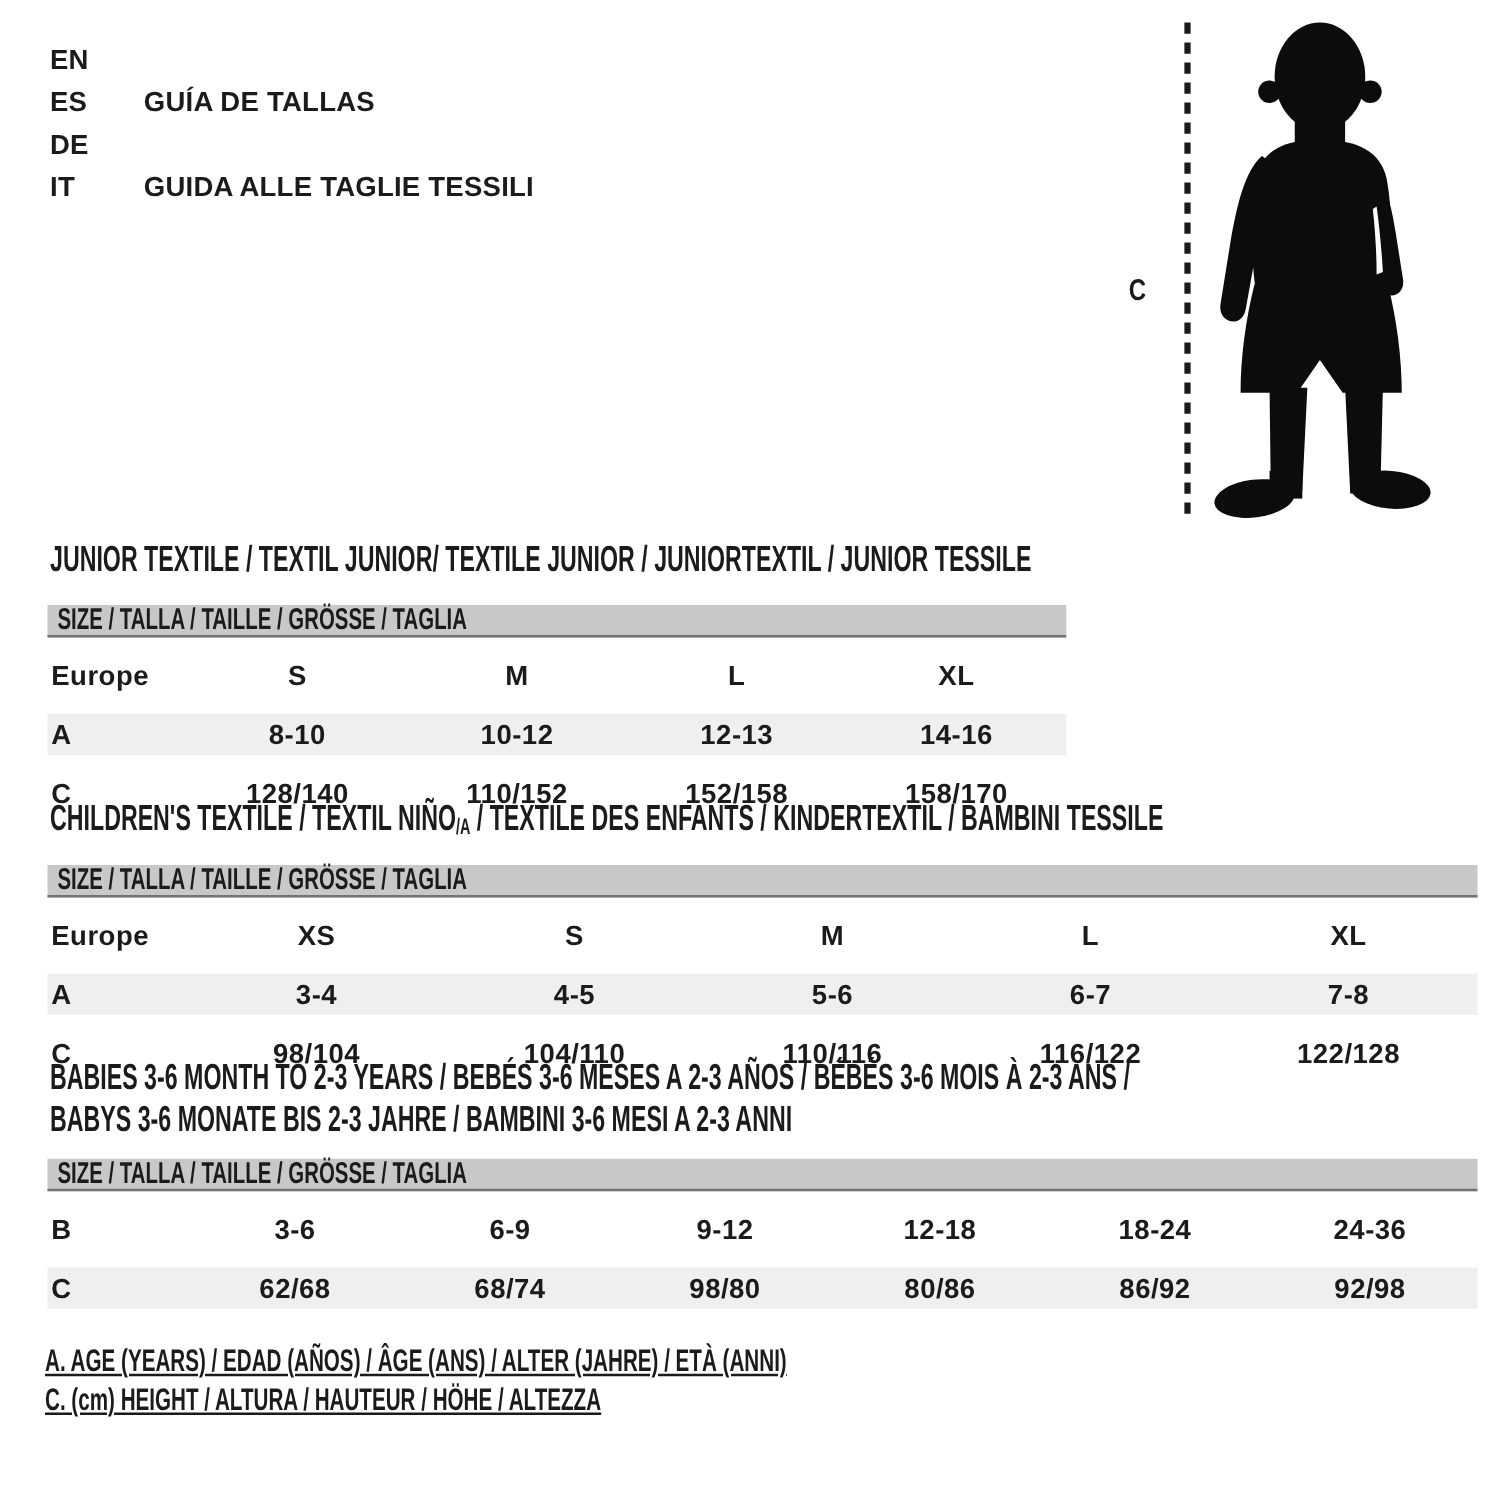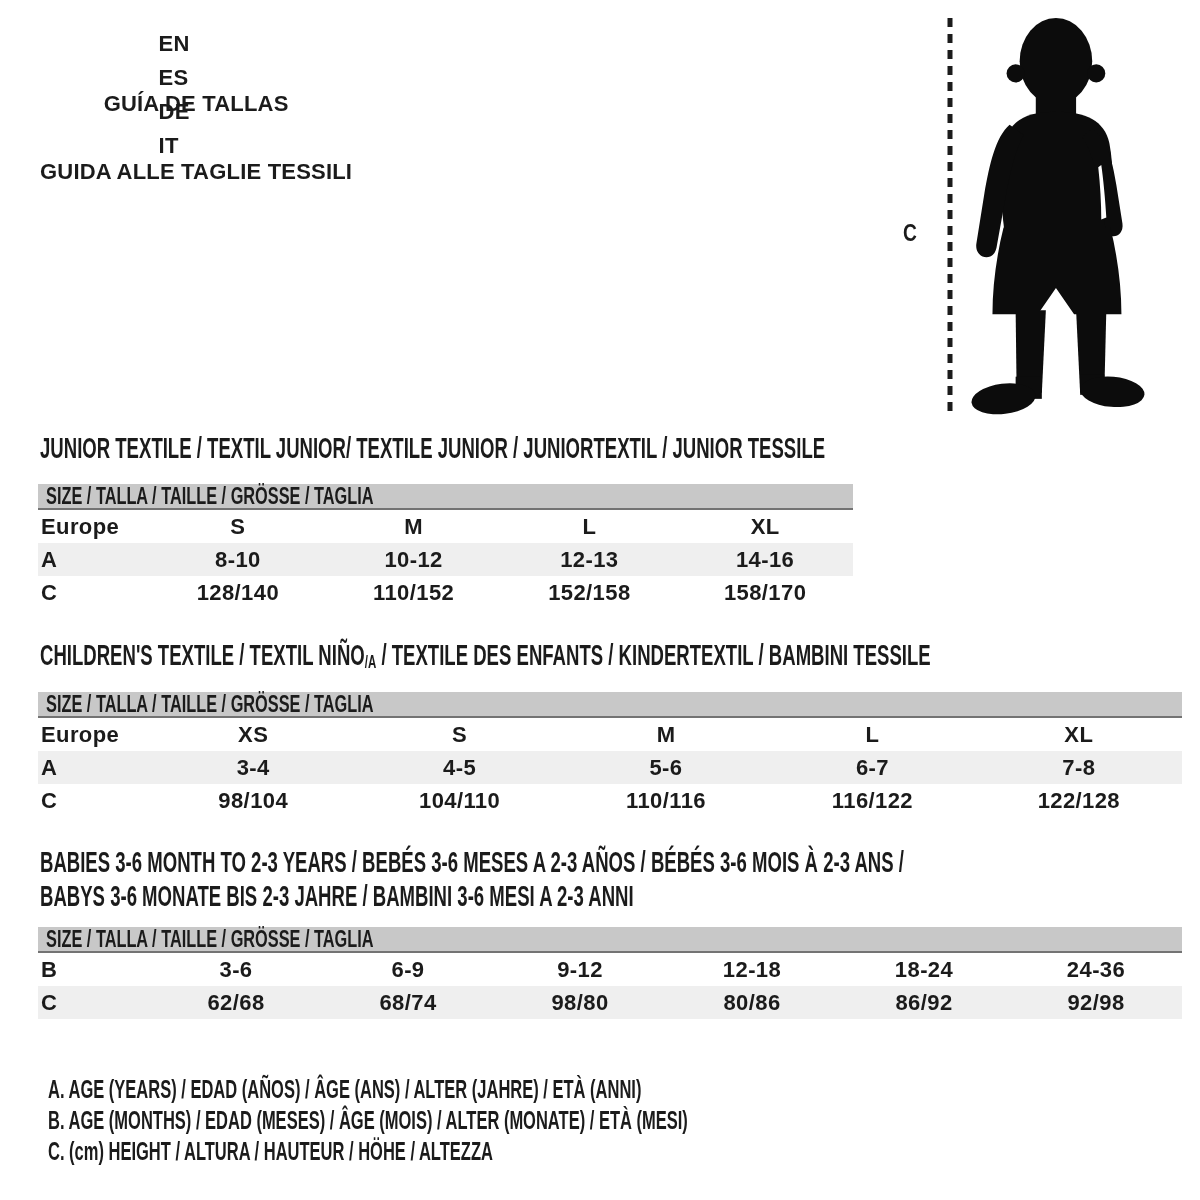--- a/index.html
+++ b/index.html
@@ -4,55 +4,55 @@
 <style>
   html,body { margin:0; padding:0; }
   body { background:#fff; }
   .page {
     position:relative; width:1200px; height:1200px; background:#ffffff;
     font-family:"Liberation Sans","DejaVu Sans",sans-serif;
     color:#1b1b1b; overflow:hidden;
   }
   
   .langs { position:absolute; left:40px; top:31px; }
-  .lang-row { display:flex; height:34px; align-items:center;flex-direction:column; }
+  .lang-row { display:flex; height:34px; align-items:center; }
   .lang-code { width:75px; font-size:22px; font-weight:700; letter-spacing:.2px; }
   .lang-label { font-size:22px; font-weight:700; letter-spacing:.2px; white-space:nowrap; }
   
   .dash-line { position:absolute; left:945px; top:16px; }
   .c-label { position:absolute; left:903px; top:219px; font-size:24px; font-weight:700;
              transform:scaleX(.8); transform-origin:0 50%; }
   .baby { position:absolute; left:963px; top:16px; }
   
   .sect { position:absolute; margin:0; font-size:29px; font-weight:700; white-space:nowrap;
           transform:scaleX(.64); transform-origin:0 50%; line-height:28px; }
   .sect sub { font-size:62%; position:relative; top:3px; vertical-align:baseline; }
   
   .tbl { position:absolute; }
   .bar { height:26px; background:#c8c8c8; border-bottom:2px solid #737373;
          display:flex; align-items:center; padding-left:8px; box-sizing:border-box; }
   .bar-txt { font-size:24px; font-weight:700; white-space:nowrap;
              transform:scaleX(.68); transform-origin:0 50%; display:inline-block; }
-  .row { display:grid; height:33px; margin-top:0; align-items:center; }
+  .row { display:grid; height:33px; margin-top:14px; align-items:center; }
   .row.shaded { background:#efefef; }
   #tbl-junior   { left:38px; top:484px; width:815px; }
   #tbl-junior .row   { grid-template-columns:112px repeat(4,1fr); }
   #tbl-children { left:38px; top:692px; width:1144px; }
   #tbl-children .row { grid-template-columns:112px repeat(5,1fr); }
   #tbl-babies   { left:38px; top:927px; width:1144px; }
   #tbl-babies .row   { grid-template-columns:112px repeat(6,1fr); }
   .cell { font-size:22px; font-weight:700; letter-spacing:.4px; text-align:center; white-space:nowrap; }
   .cell.lbl { text-align:left; padding-left:3px; }
   
   #t-junior   { left:40px; top:434px; }
   #t-children { left:40px; top:641px; }
   #t-babies-1 { left:40px; top:848px; }
   #t-babies-2 { left:40px; top:882px; }
   
-  .notes { position:absolute; left:48px; top:1074px; }
+  .notes { position:absolute; left:36px; top:1074px;text-decoration:underline; }
   .note-line { height:31px; display:flex; align-items:center; }
   .note-txt { font-size:25px; font-weight:700; white-space:nowrap;
               transform:scaleX(.66); transform-origin:0 50%; display:inline-block; }
 </style>
 </head>
 <body>
 
 <div class="page">
 
   <div class="langs">
@@ -179,20 +179,17 @@
         <span class="cell">86/92</span>
         <span class="cell">92/98</span>
       </div>
     </div>
 
   <div class="notes">
     <div class="note-line">
       <span class="note-txt">A. AGE (YEARS) / EDAD (AÑOS) / ÂGE (ANS) / ALTER (JAHRE) / ETÀ (ANNI)</span>
     </div>
     <div class="note-line">
-      <span class="note-txt">B. AGE (MONTHS) / EDAD (MESES) / ÂGE (MOIS) / ALTER (MONATE) / ETÀ (MESI)</span>
-    </div>
-    <div class="note-line">
       <span class="note-txt">C. (cm) HEIGHT / ALTURA / HAUTEUR / HÖHE / ALTEZZA</span>
     </div>
   </div>
 
 </div>
 
 </body></html>

